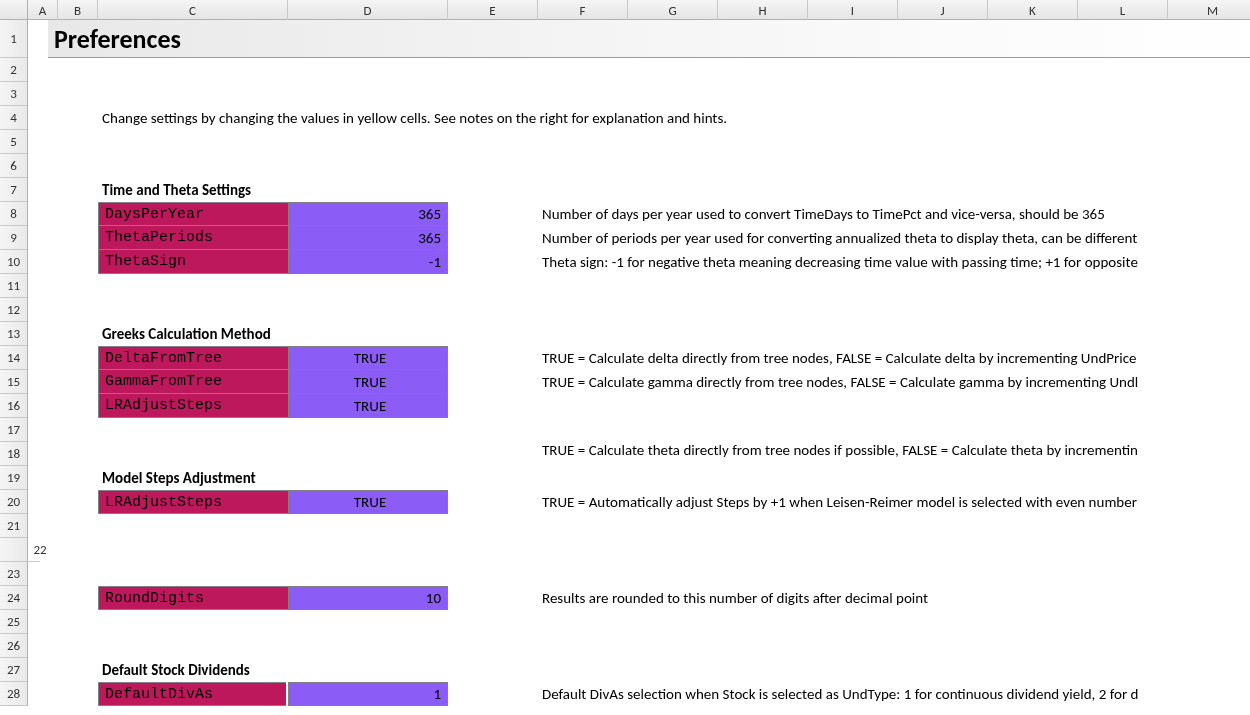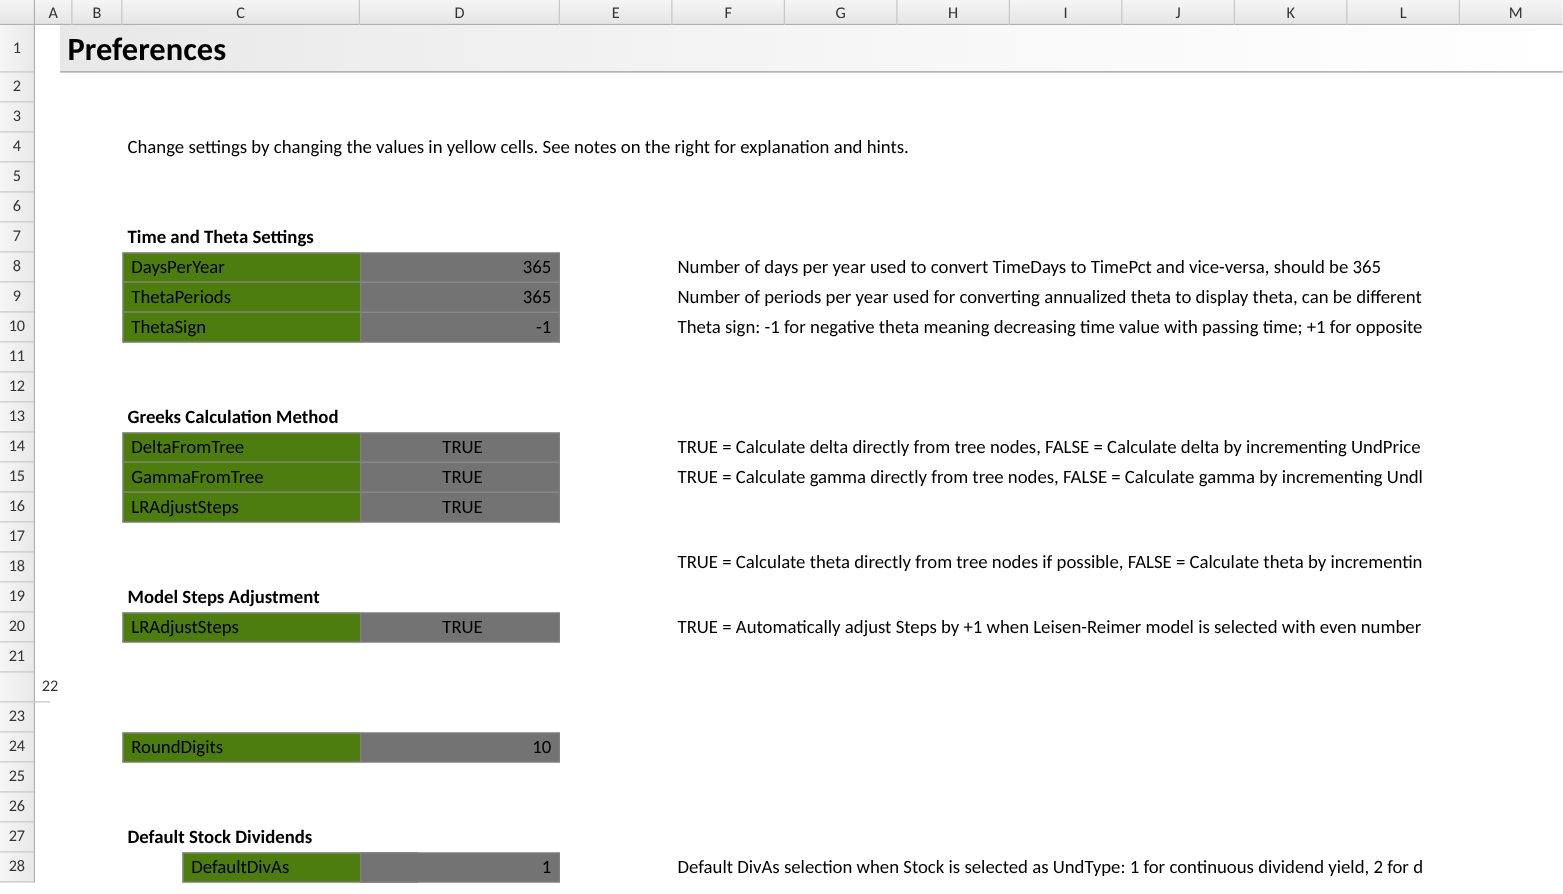--- a/index.html
+++ b/index.html
@@ -72,27 +72,28 @@
   }
   .bold { font-weight: 700; }
   .title {
     font-size: 26px;
     font-weight: 700;
     background: linear-gradient(to right, #e8e8e8 0%, #f3f3f3 40%, #fafafa 70%, #ffffff 100%);
     border-bottom: 1px solid #9a9a9a;
   }
   
   .box-label {
-    background: #4d7c0f;
+    background: #be185d;
     border: 1px solid #808080;
     border-right: none;
     padding-left: 6px;
+    font-family: Liberation Mono, monospace;
   }
   .box-value {
-    background: #737373;
+    background: #8b5cf6;
     border: 1px solid #808080;
     justify-content: flex-end;
     padding-right: 6px;
   }
   .box-value.center { justify-content: center; padding-right: 0; }
   .note { color: #000; }
   
   .corner {
     position: absolute;
     top:0; left:0; width:28px; height:20px;
@@ -191,21 +192,22 @@
 
     <div class="cell bold" style="left: 70px; top: 446px; height: 24px; width: 440px;">Model Steps Adjustment</div>
 
     <div class="cell box-label" style="left: 70px; top: 470px; height: 24px; width: 190px;">LRAdjustSteps</div>
     <div class="cell box-value center" style="left: 260px; top: 470px; height: 24px; width: 160px;">TRUE</div>
     <div class="cell note" style="left: 510px; top: 470px; height: 24px; width: 712px;">TRUE = Automatically adjust Steps by +1 when Leisen-Reimer model is selected with even number</div>
 
 
     <div class="cell box-label" style="left: 70px; top: 566px; height: 24px; width: 190px;">RoundDigits</div>
     <div class="cell box-value" style="left: 260px; top: 566px; height: 24px; width: 160px;">10</div>
+    <div class="cell note" style="left: 510px; top: 566px; height: 24px; width: 712px;">Results are rounded to this number of digits after decimal point</div>
 
     <div class="cell bold" style="left: 70px; top: 638px; height: 24px; width: 440px;">Default Stock Dividends</div>
 
-    <div class="cell box-label" style="left: 70px; top: 662px; height: 24px; width: 188px; margin-left: 48px;">DefaultDivAs</div>
+    <div class="cell box-label" style="left: 70px; top: 662px; height: 24px; width: 188px;">DefaultDivAs</div>
     <div class="cell box-value" style="left: 260px; top: 662px; height: 24px; width: 160px;">1</div>
     <div class="cell note" style="left: 510px; top: 662px; height: 24px; width: 712px;">Default DivAs selection when Stock is selected as UndType: 1 for continuous dividend yield, 2 for d</div>
 
   </div>
 </div>
 
 </body></html>

